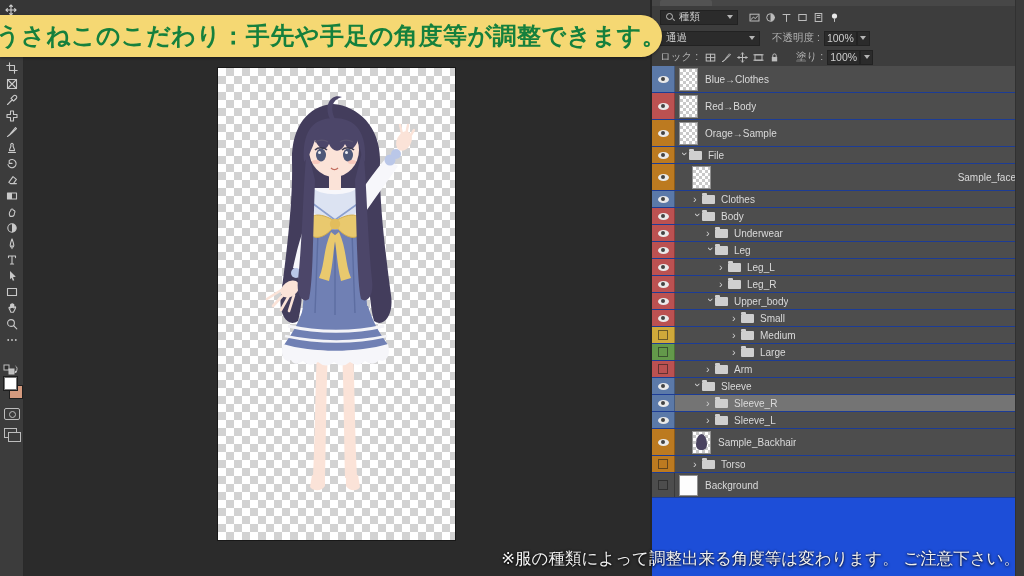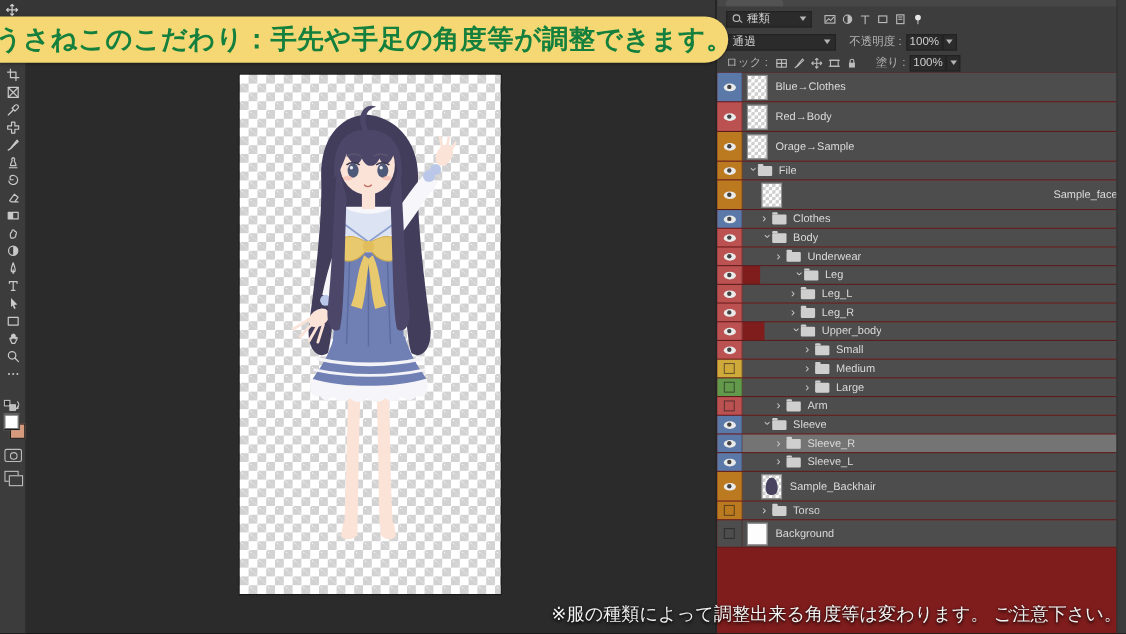--- a/index.html
+++ b/index.html
@@ -42,21 +42,21 @@
   .field{background:#2b2b2b;border:1px solid #222;height:15px;display:flex;align-items:center;color:#cfcfcf;font-size:10.5px;box-sizing:border-box;}
   .field .chev-dn{margin-left:auto;}
   .chev-dn{width:0;height:0;border-left:3.5px solid transparent;border-right:3.5px solid transparent;border-top:4px solid #b5b5b5;margin:0 4px;}
   .plabel{color:#b2b2b2;font-size:10.5px;white-space:nowrap;}
   .mini-ic{display:flex;align-items:center;justify-content:center;width:16px;height:14px;}
   .mini-ic svg{width:11px;height:11px;stroke:#bdbdbd;fill:none;stroke-width:1;stroke-linecap:round;}
   .mag{position:relative;width:9px;height:9px;margin:0 4px 0 5px;}
   .mag::before{content:'';position:absolute;left:0;top:0;width:5px;height:5px;border:1.3px solid #bdbdbd;border-radius:50%;}
   .mag::after{content:'';position:absolute;left:6px;top:6px;width:3px;height:1.3px;background:#bdbdbd;transform:rotate(45deg);}
   
-  .rows{position:absolute;left:0;top:66px;width:364px;bottom:0;background:#7f1d1d;overflow:hidden;}
+  .rows{position:absolute;left:0;top:66px;width:364px;bottom:0;background:#1d4ed8;overflow:hidden;}
   .layer-row{position:relative;display:flex;align-items:stretch;margin-left:0;border-bottom:1px solid rgba(30,30,30,.35);}
   .badge{width:22px;flex:0 0 22px;display:flex;align-items:center;justify-content:center;border-right:1px solid rgba(0,0,0,.25);}
   .eye{position:relative;width:11px;height:7px;background:#eaeaea;border-radius:50%;}
   .eye::after{content:'';position:absolute;left:3.5px;top:1.5px;width:4px;height:4px;background:#444;border-radius:50%;}
   .eyebox{width:8px;height:8px;border:1px solid rgba(25,25,25,.55);}
   .rc{flex:1;display:flex;align-items:center;background:#4d4d4d;min-width:0;}
   .layer-row.selected .rc{background:#747474;}
   .chev{width:9px;font-size:11px;color:#cfcfcf;line-height:1;flex:0 0 9px;}
   .chev.open{transform:rotate(90deg) translateX(1px);}
   .folder{position:relative;width:13px;height:9px;background:#cfcfcf;border-radius:1px;margin-right:6px;flex:0 0 13px;}
@@ -447,21 +447,21 @@
         <div class="layer-row" style="height: 16px;">
           <div class="badge" style="background: rgb(187, 81, 81);">
             <span class="eye"></span>
           </div>
           <div class="rc" style="padding-left: 31px;">
             <span class="chev">›</span>
             <span class="folder"></span>
             <span class="lname">Underwear</span>
           </div>
         </div>
-        <div class="layer-row" style="height: 16px; gap: 16px;">
+        <div class="layer-row" style="height: 16px;">
           <div class="badge" style="background: rgb(187, 81, 81);">
             <span class="eye"></span>
           </div>
           <div class="rc" style="padding-left: 31px;">
             <span class="chev open">›</span>
             <span class="folder"></span>
             <span class="lname">Leg</span>
           </div>
         </div>
         <div class="layer-row" style="height: 16px;">
@@ -481,21 +481,21 @@
           <div class="rc" style="padding-left: 44px;">
             <span class="chev">›</span>
             <span class="folder"></span>
             <span class="lname">Leg_R</span>
           </div>
         </div>
         <div class="layer-row" style="height: 16px;">
           <div class="badge" style="background: rgb(187, 81, 81);">
             <span class="eye"></span>
           </div>
-          <div class="rc" style="padding-left: 24px; margin-left: 20px;">
+          <div class="rc" style="padding-left: 31px;">
             <span class="chev open">›</span>
             <span class="folder"></span>
             <span class="lname">Upper_body</span>
           </div>
         </div>
         <div class="layer-row" style="height: 16px;">
           <div class="badge" style="background: rgb(187, 81, 81);">
             <span class="eye"></span>
           </div>
           <div class="rc" style="padding-left: 57px;">

